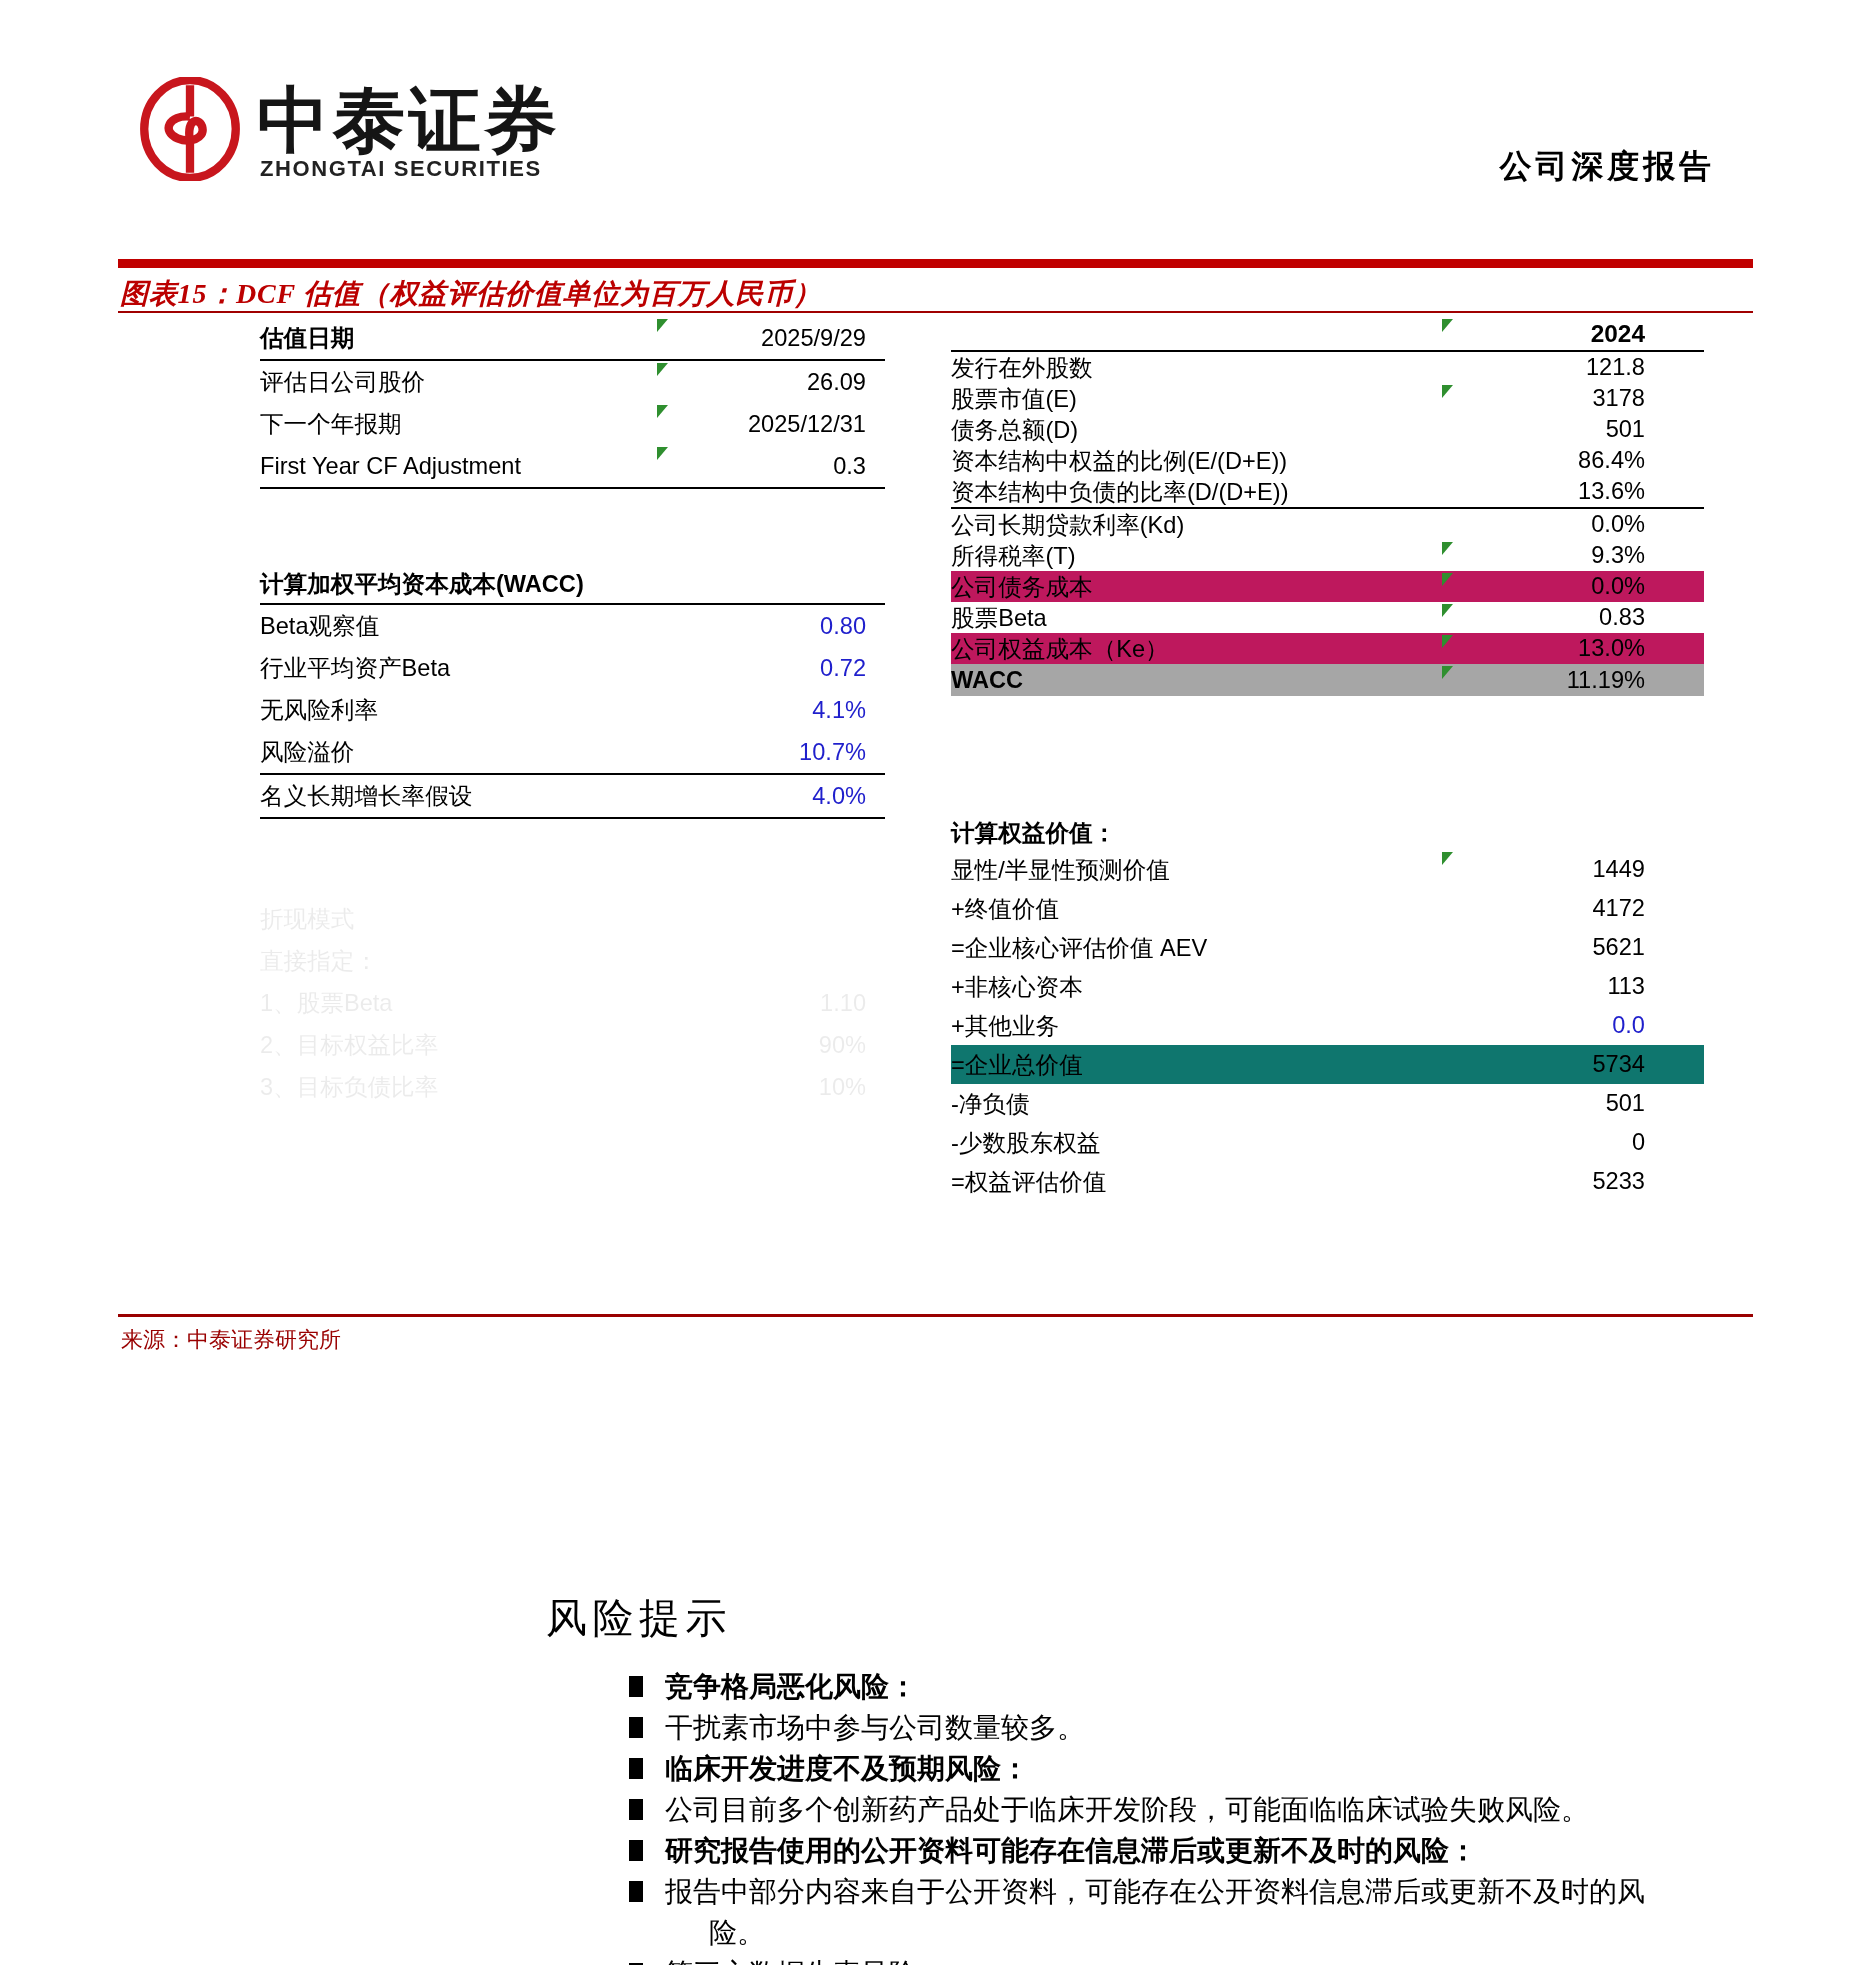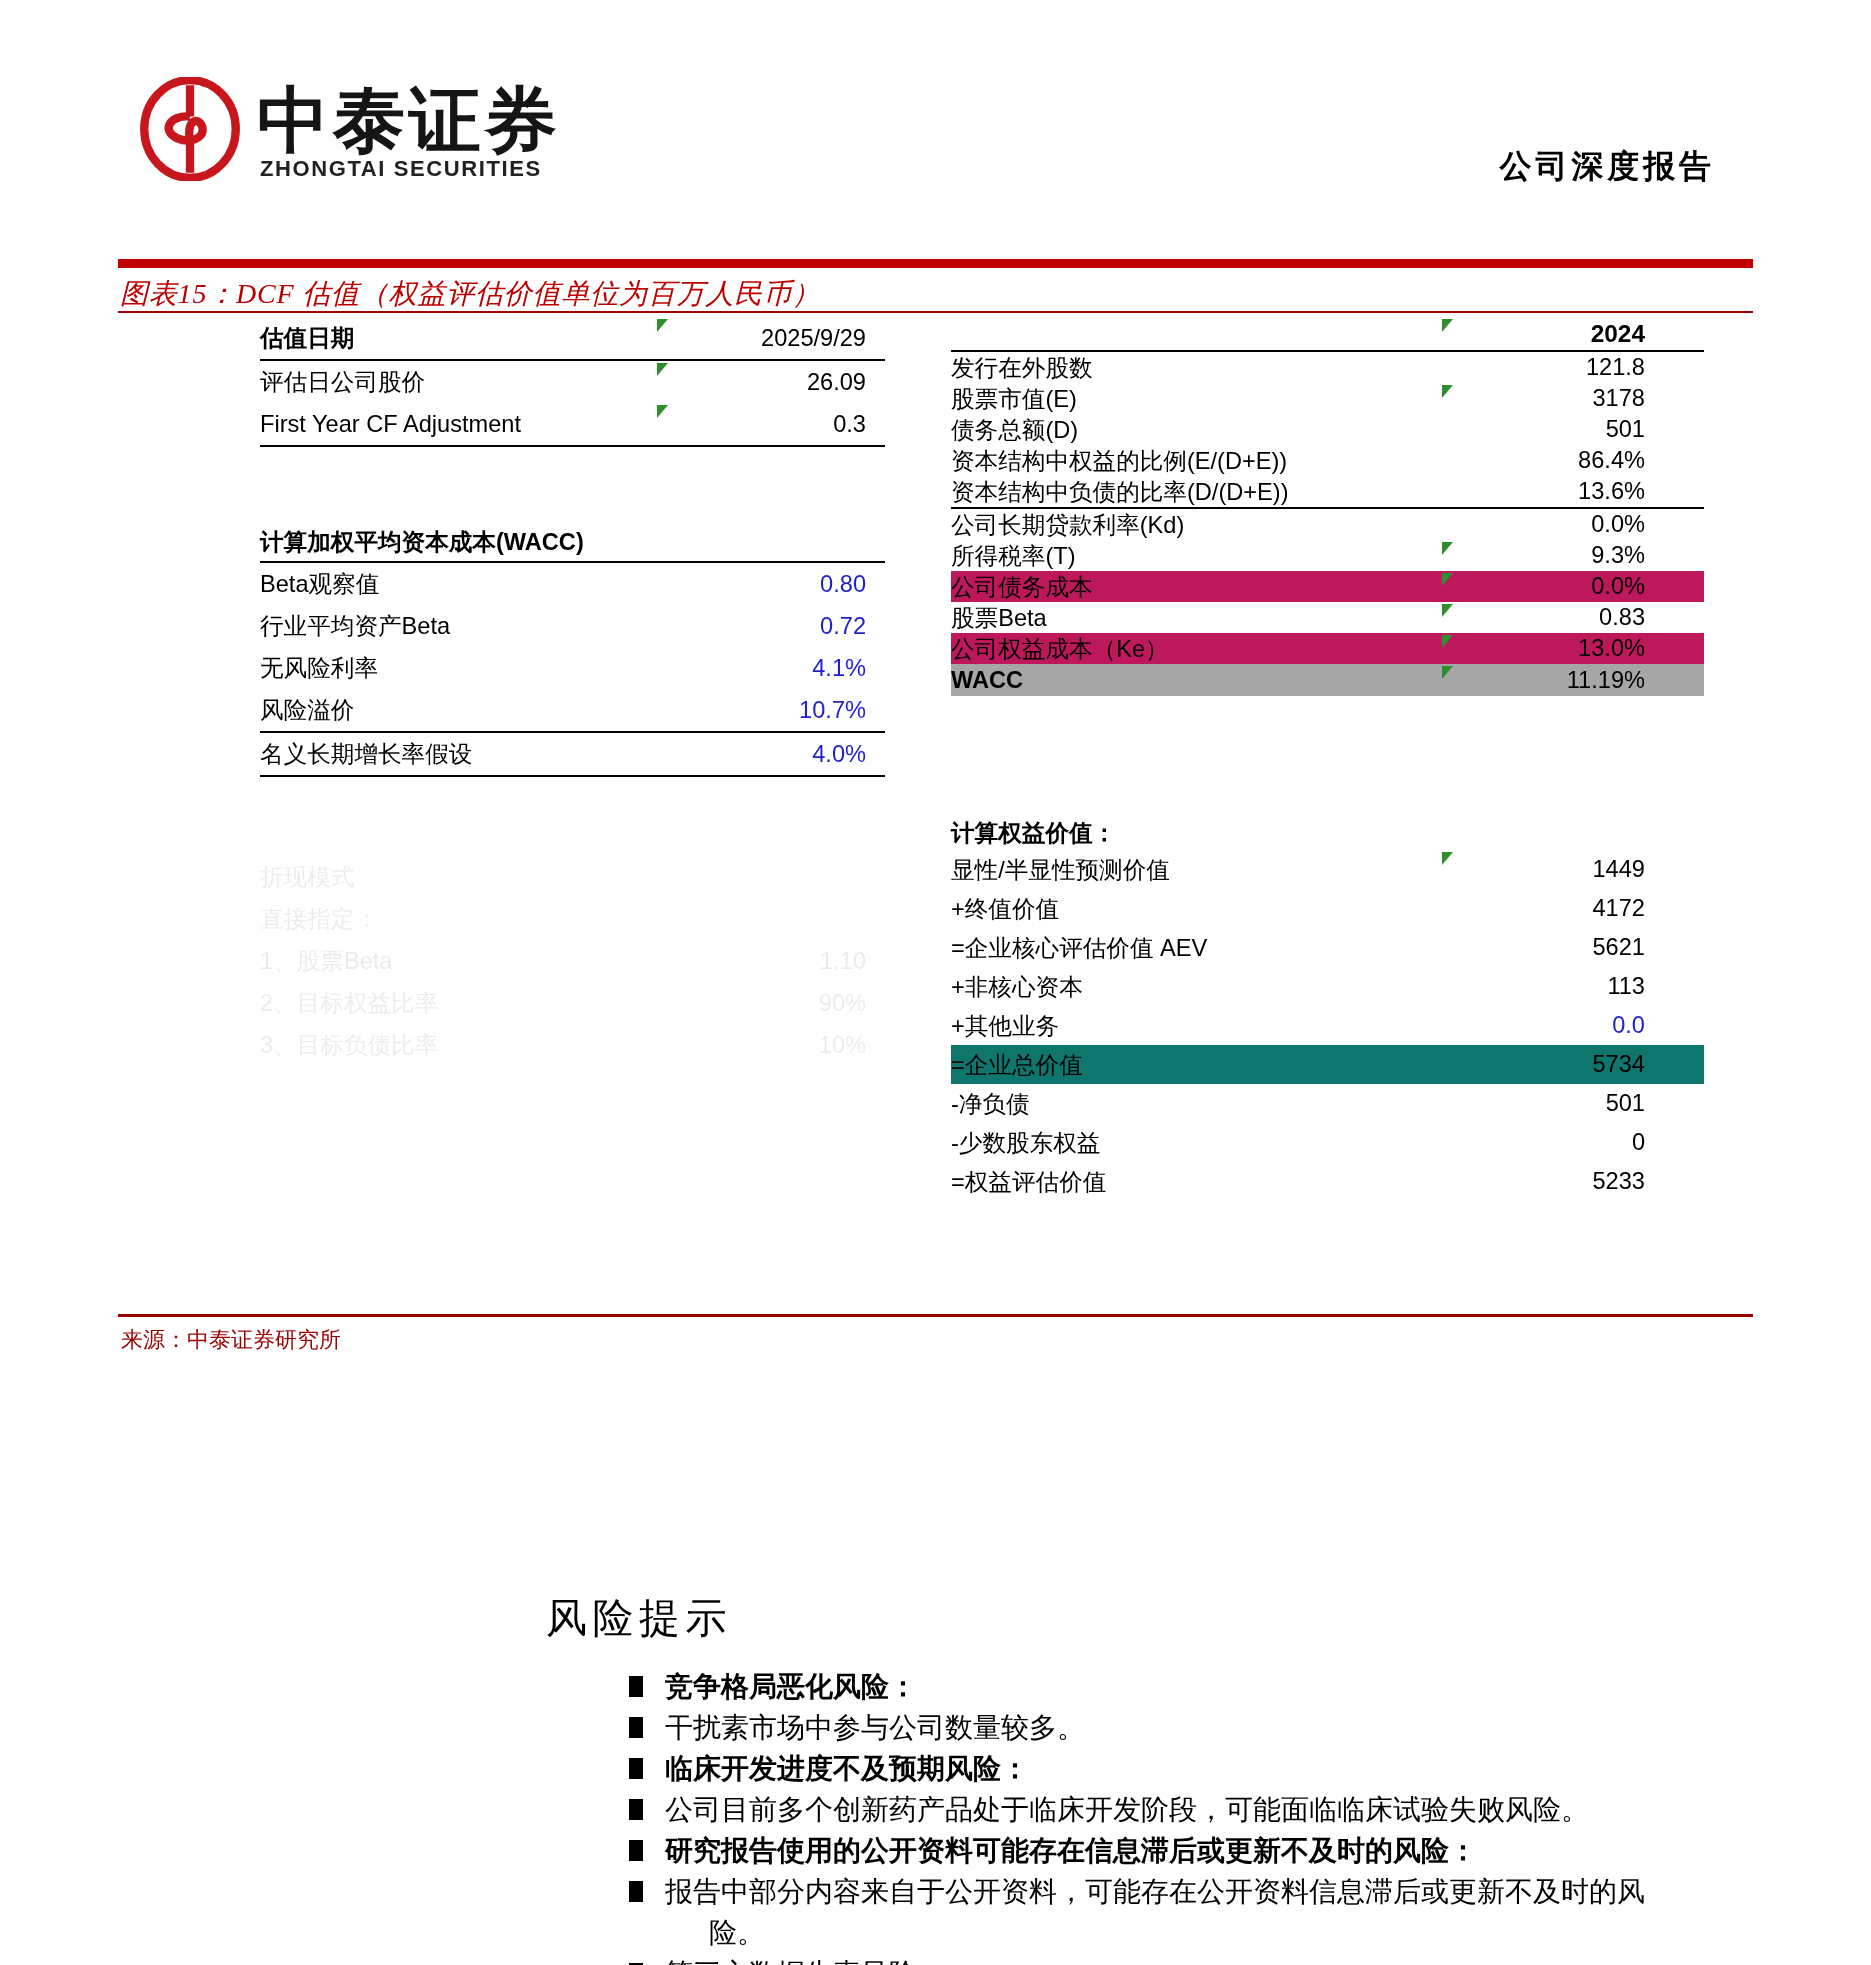--- a/index.html
+++ b/index.html
@@ -10,21 +10,21 @@
   .logo-emblem{position:absolute;left:138px;top:77px;width:104px;height:104px;}
   .brand-cn{position:absolute;left:257px;top:73px;font-size:72px;font-weight:bold;
             letter-spacing:3.9px;color:#151515;font-family:"Liberation Sans",sans-serif;}
   .brand-en{position:absolute;left:260px;top:156px;font-size:22px;font-weight:bold;
             letter-spacing:1.6px;color:#222;font-family:"Liberation Sans",sans-serif;}
   .report-type{position:absolute;right:157px;top:145px;font-size:32px;font-weight:600;
             letter-spacing:3.9px;color:#000;font-family:"Liberation Serif",serif;}
 
   
   .rule-top{position:absolute;left:118px;top:259px;width:1635px;height:8.6px;}
-  .fig-title{position:absolute;left:120px;top:275px;font-size:28px;font-weight:normal;
+  .fig-title{position:absolute;left:120px;top:275px;font-size:28px;font-weight:bold;
              font-style:italic;letter-spacing:0.8px;font-family:"Liberation Serif",serif;}
   .rule-thin{position:absolute;left:118px;top:311px;width:1635px;height:2.4px;}
   .fig-rule-bottom{position:absolute;left:118px;top:1314px;width:1635px;height:2.8px;}
   .source{position:absolute;left:121px;top:1325px;font-size:22px;
           font-family:"Liberation Serif",serif;}
 
   
   .lt{position:absolute;left:220px;top:317px;width:625px;margin-left:40px;}
   .rt{position:absolute;left:951px;top:317px;width:753px;}
   .t-row{display:flex;align-items:center;position:relative;font-size:23.6px;}
@@ -83,20 +83,25 @@
     <div class="t-row bb">
       <span class="lbl bold">估值日期</span>
       <span class="gmark"></span>
       <span class="val">2025/9/29</span>
     </div>
     <div class="t-row">
       <span class="lbl">评估日公司股价</span>
       <span class="gmark"></span>
       <span class="val">26.09</span>
     </div>
+    <div class="t-row">
+      <span class="lbl">下一个年报期</span>
+      <span class="gmark"></span>
+      <span class="val">2025/12/31</span>
+    </div>
     <div class="t-row bb">
       <span class="lbl">First Year CF Adjustment</span>
       <span class="gmark"></span>
       <span class="val">0.3</span>
     </div>
 
     <div class="t-row bb mt190" style="height:39px">
       <span class="lbl wacc-header">计算加权平均资本成本(WACC)</span>
     </div>
     <div class="t-row">

